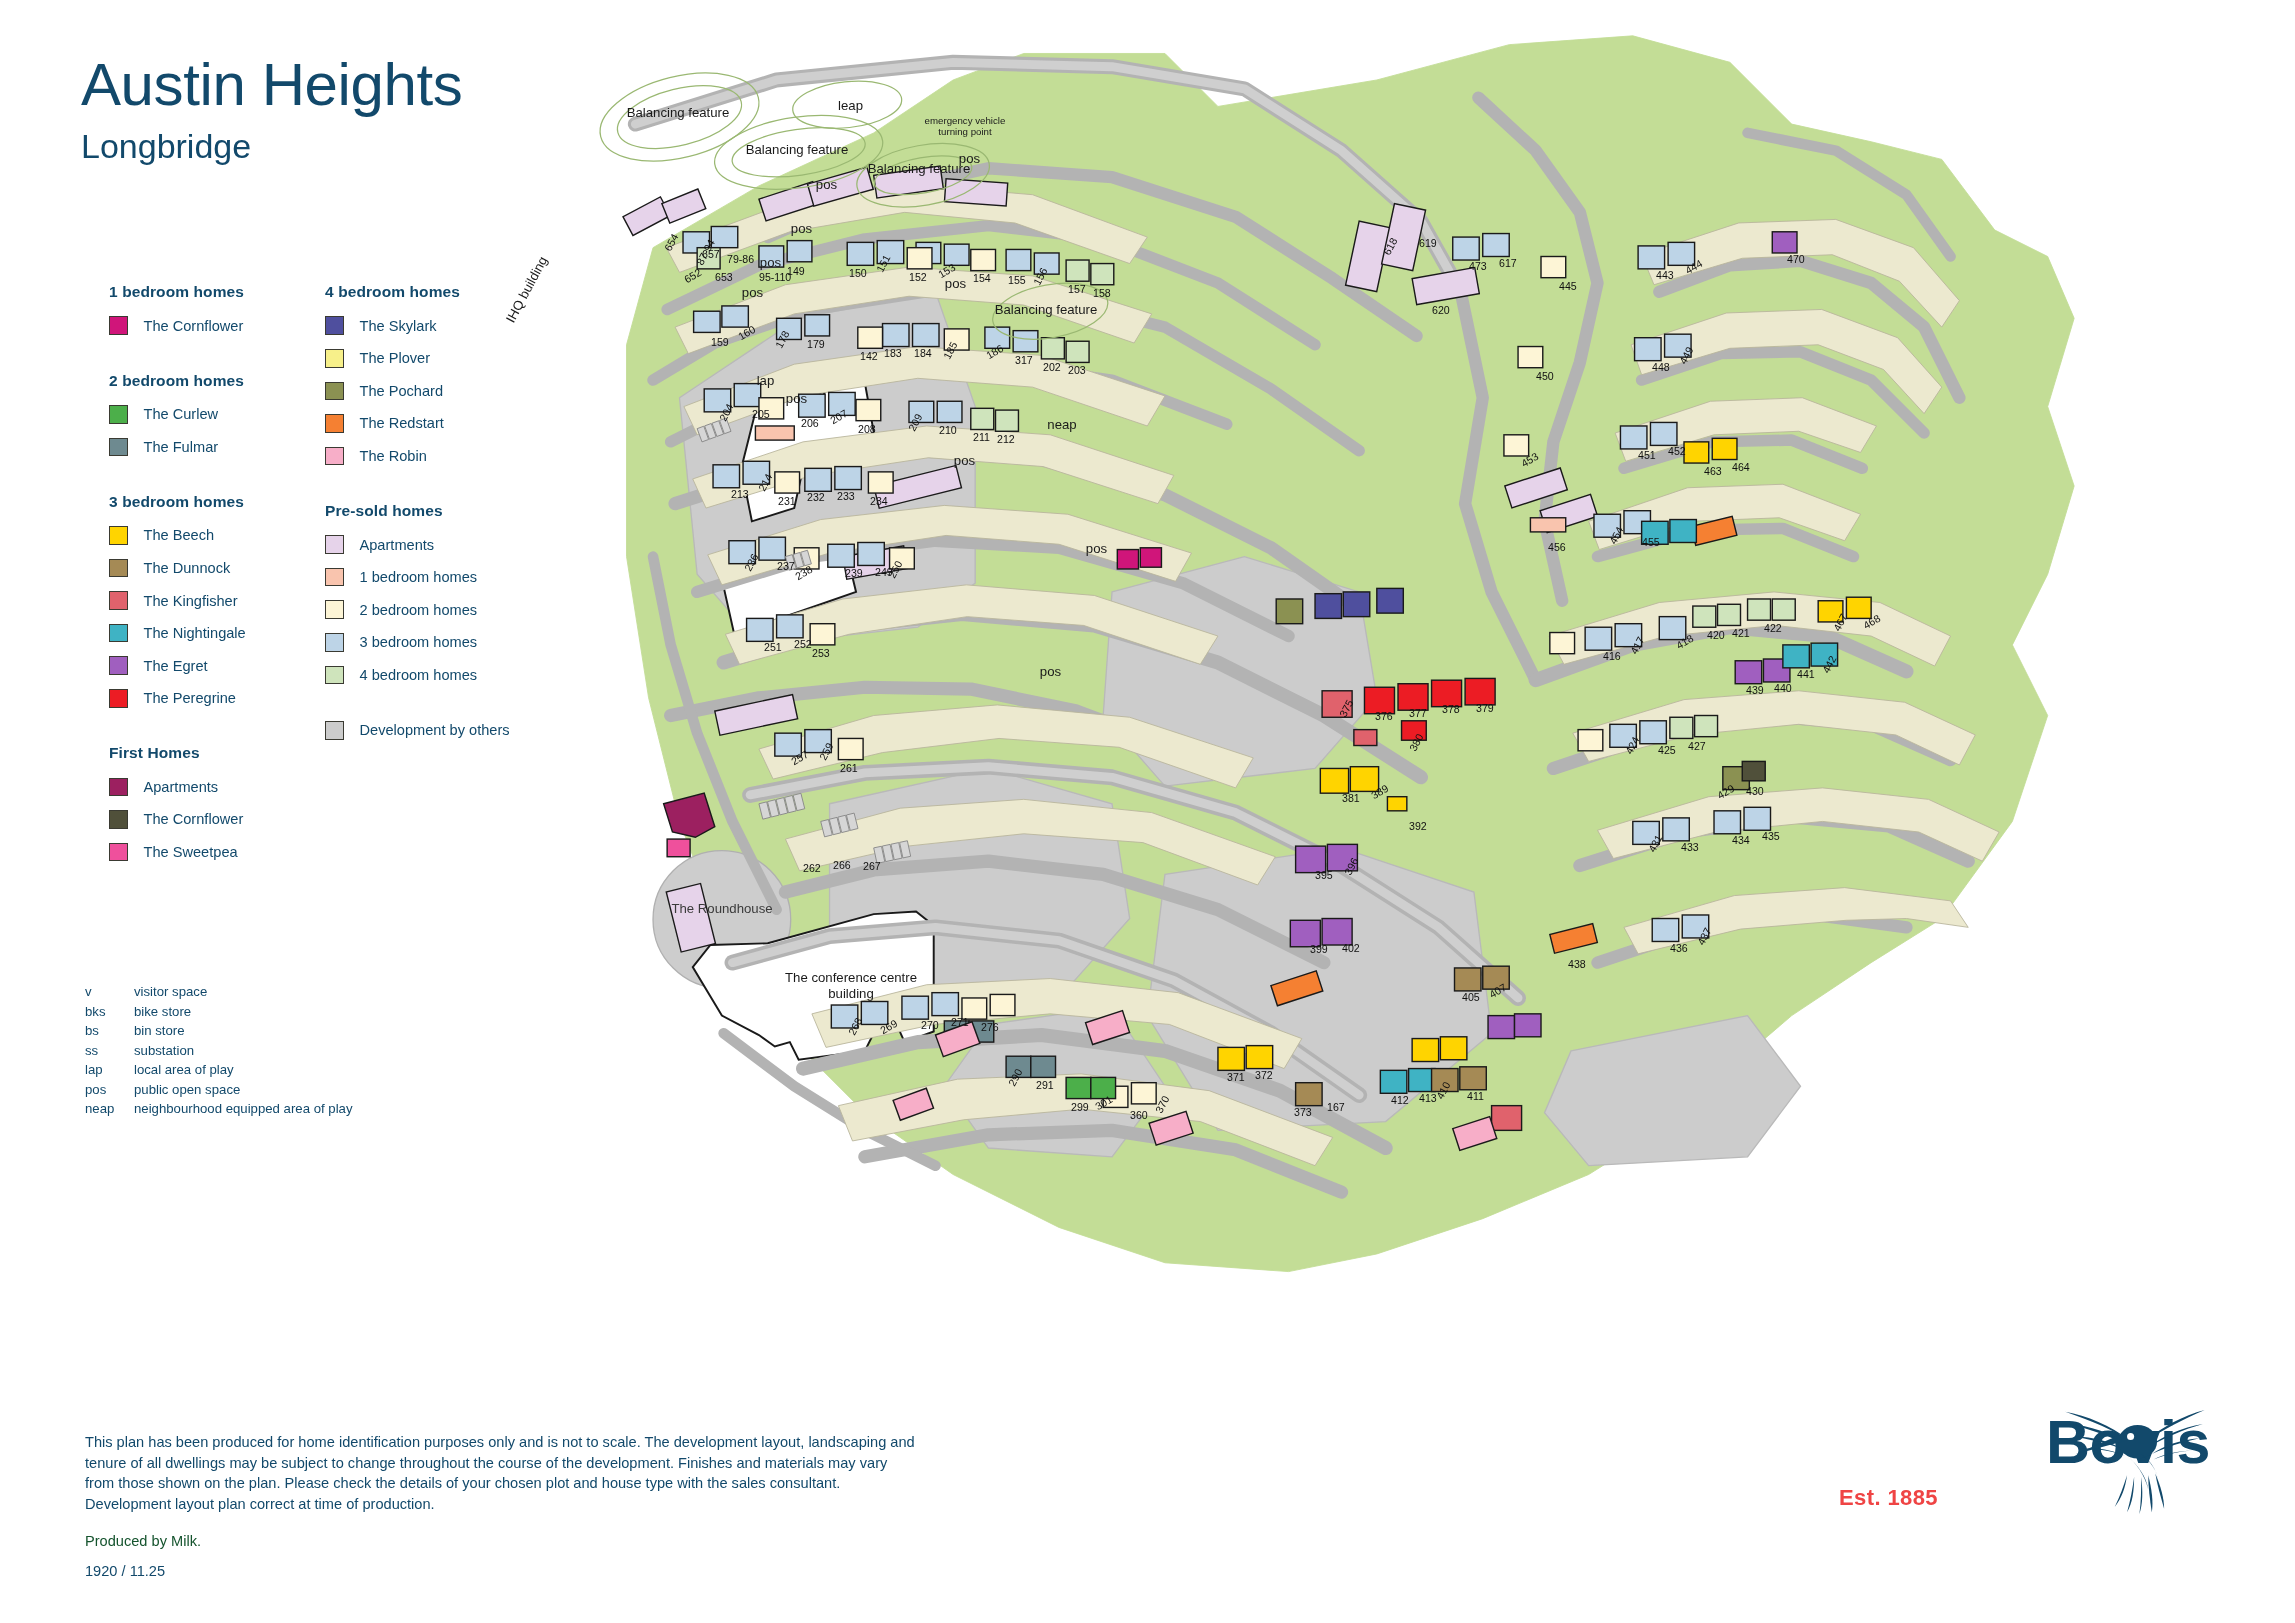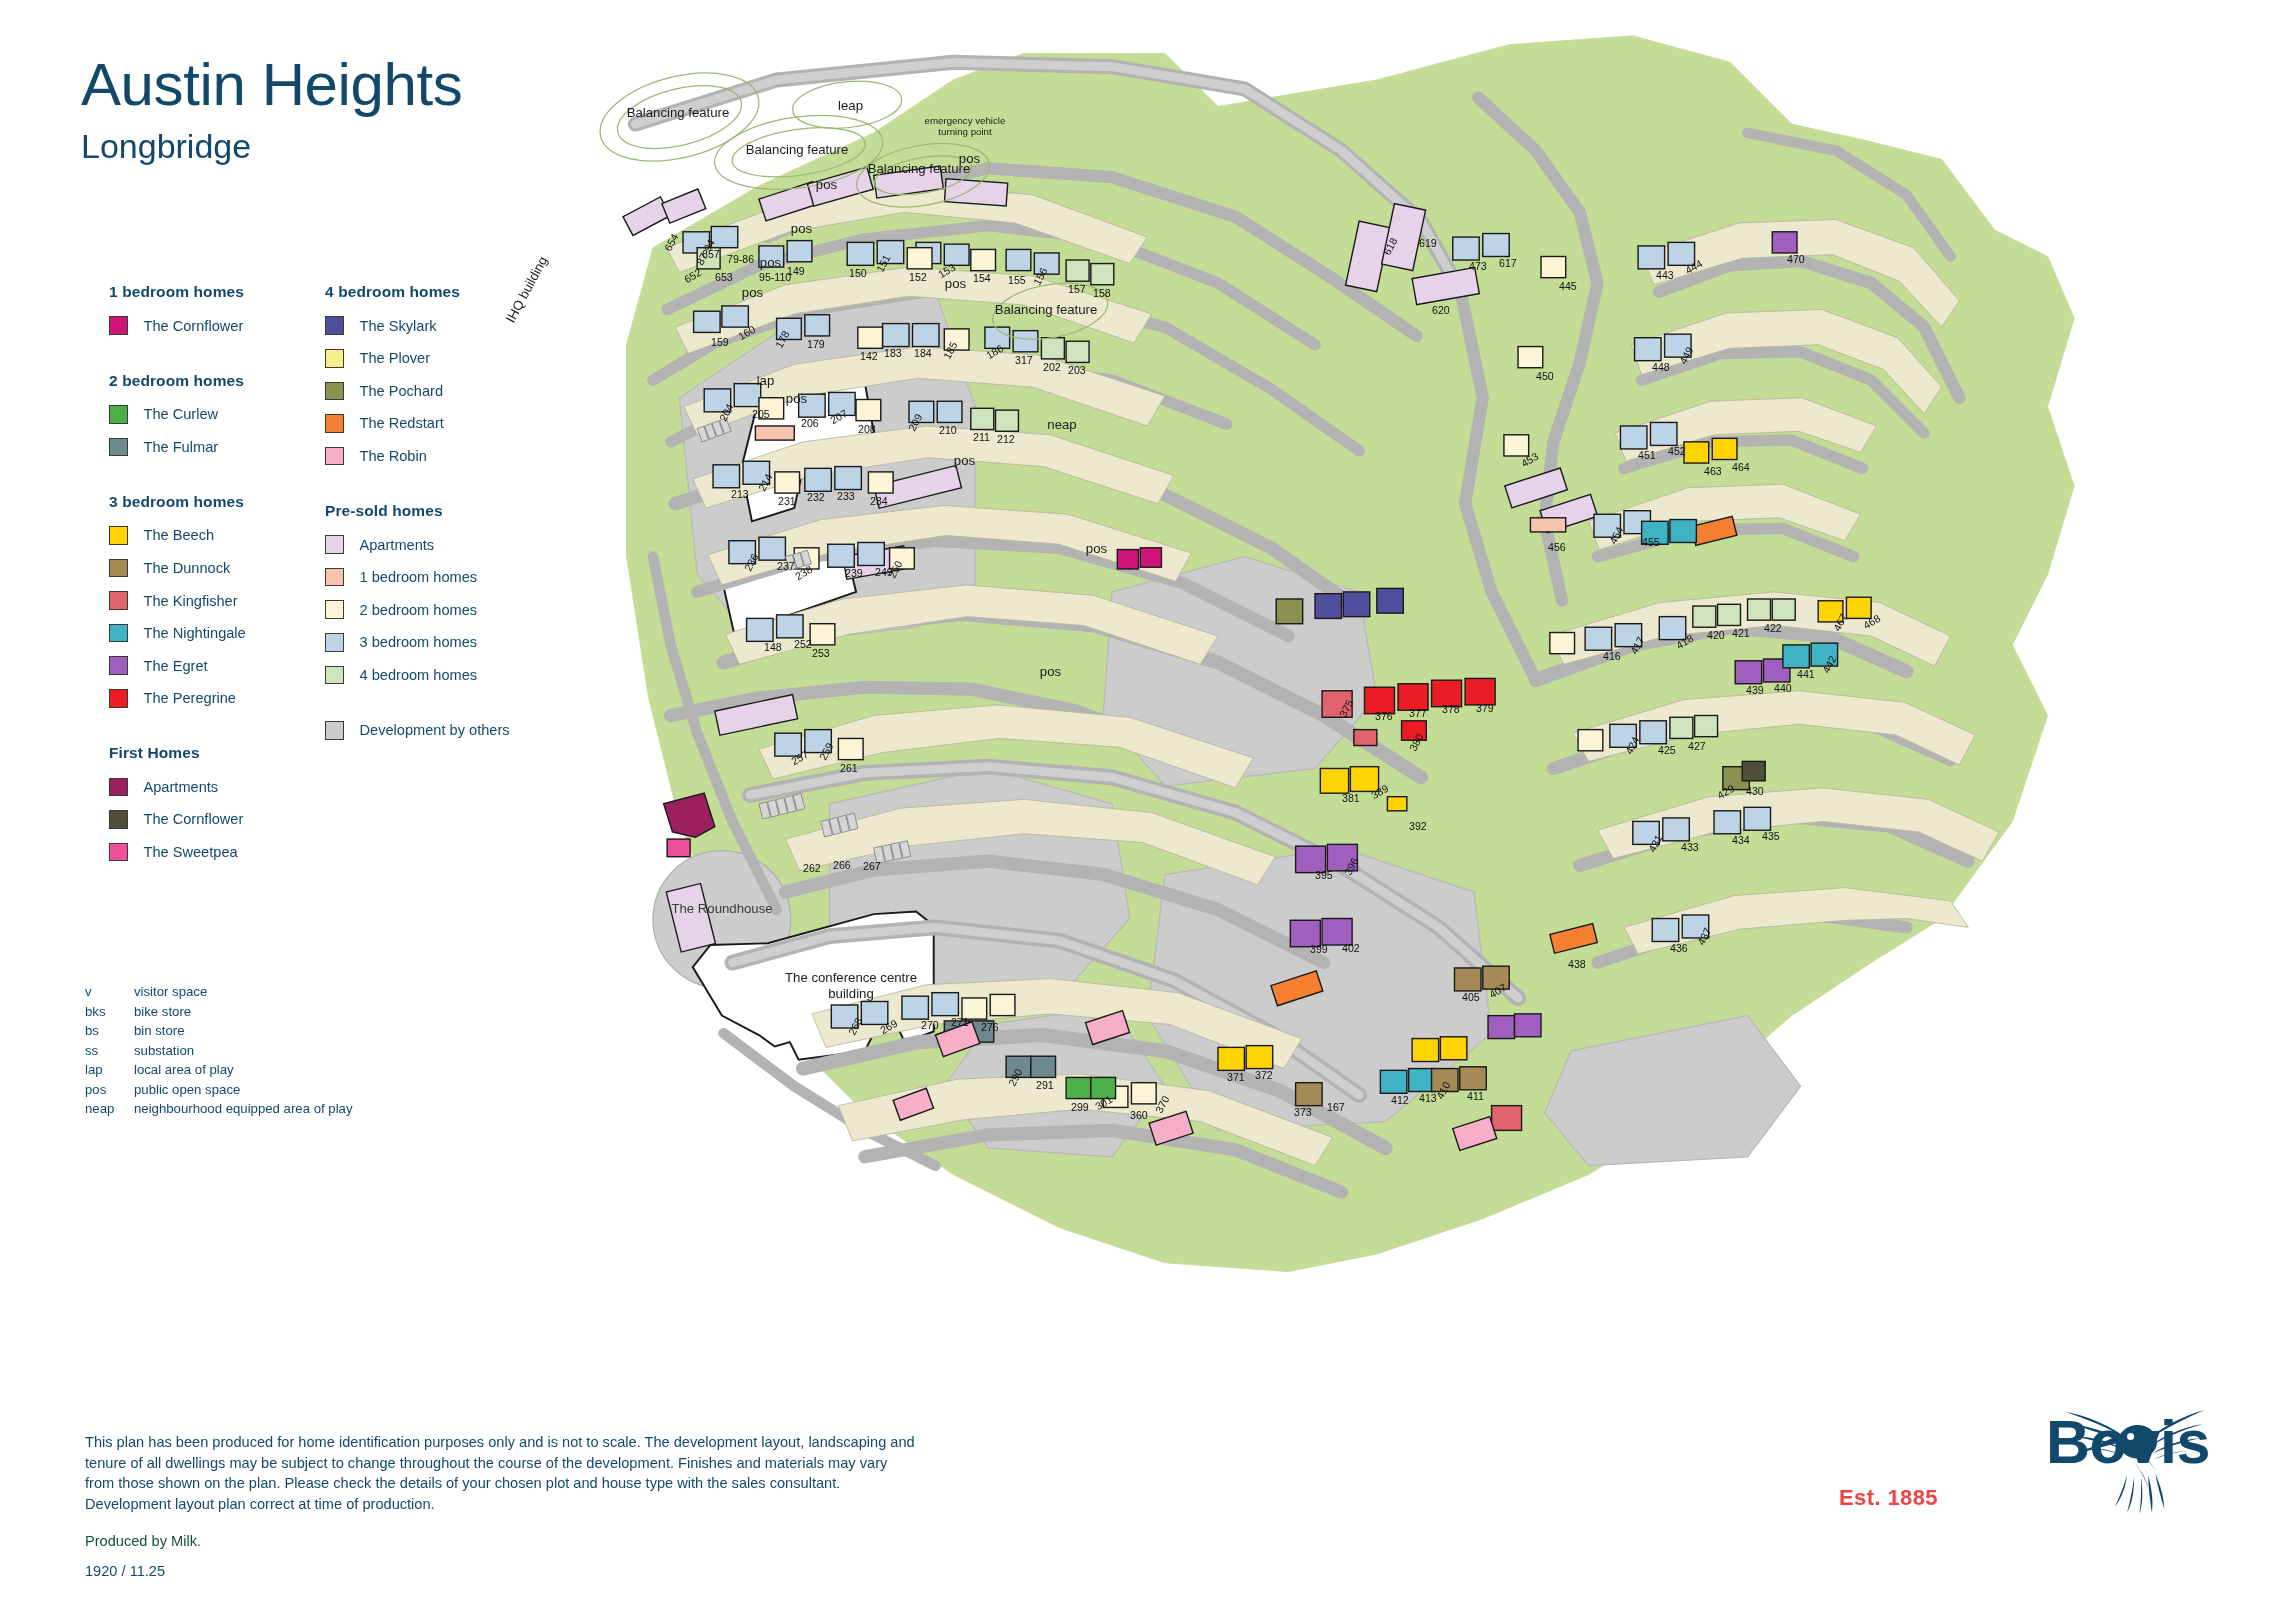--- a/index.html
+++ b/index.html
@@ -698,21 +698,21 @@
       <div style="position: absolute; left: 284px; top: 468px; font-size: 10.6px; color: rgb(17, 17, 17); font-family: &quot;Liberation Sans&quot;, sans-serif; white-space: nowrap; transform: rotate(0deg); transform-origin: left center;">231</div>
       <div style="position: absolute; left: 313px; top: 464px; font-size: 10.6px; color: rgb(17, 17, 17); font-family: &quot;Liberation Sans&quot;, sans-serif; white-space: nowrap; transform: rotate(0deg); transform-origin: left center;">232</div>
       <div style="position: absolute; left: 343px; top: 463px; font-size: 10.6px; color: rgb(17, 17, 17); font-family: &quot;Liberation Sans&quot;, sans-serif; white-space: nowrap; transform: rotate(0deg); transform-origin: left center;">233</div>
       <div style="position: absolute; left: 376px; top: 468px; font-size: 10.6px; color: rgb(17, 17, 17); font-family: &quot;Liberation Sans&quot;, sans-serif; white-space: nowrap; transform: rotate(0deg); transform-origin: left center;">234</div>
       <div style="position: absolute; left: 253px; top: 537px; font-size: 10.6px; color: rgb(17, 17, 17); font-family: &quot;Liberation Sans&quot;, sans-serif; white-space: nowrap; transform: rotate(-62deg); transform-origin: left center;">236</div>
       <div style="position: absolute; left: 283px; top: 533px; font-size: 10.6px; color: rgb(17, 17, 17); font-family: &quot;Liberation Sans&quot;, sans-serif; white-space: nowrap; transform: rotate(0deg); transform-origin: left center;">237</div>
       <div style="position: absolute; left: 302px; top: 544px; font-size: 10.6px; color: rgb(17, 17, 17); font-family: &quot;Liberation Sans&quot;, sans-serif; white-space: nowrap; transform: rotate(-30deg); transform-origin: left center;">238</div>
       <div style="position: absolute; left: 351px; top: 540px; font-size: 10.6px; color: rgb(17, 17, 17); font-family: &quot;Liberation Sans&quot;, sans-serif; white-space: nowrap; transform: rotate(0deg); transform-origin: left center;">239</div>
       <div style="position: absolute; left: 381px; top: 539px; font-size: 10.6px; color: rgb(17, 17, 17); font-family: &quot;Liberation Sans&quot;, sans-serif; white-space: nowrap; transform: rotate(0deg); transform-origin: left center;">249</div>
       <div style="position: absolute; left: 397px; top: 544px; font-size: 10.6px; color: rgb(17, 17, 17); font-family: &quot;Liberation Sans&quot;, sans-serif; white-space: nowrap; transform: rotate(-62deg); transform-origin: left center;">250</div>
-      <div style="position: absolute; left: 270px; top: 614px; font-size: 10.6px; color: rgb(17, 17, 17); font-family: &quot;Liberation Sans&quot;, sans-serif; white-space: nowrap; transform: rotate(0deg); transform-origin: left center;">148</div>
+      <div style="position: absolute; left: 270px; top: 614px; font-size: 10.6px; color: rgb(17, 17, 17); font-family: &quot;Liberation Sans&quot;, sans-serif; white-space: nowrap; transform: rotate(0deg); transform-origin: left center;">251</div>
       <div style="position: absolute; left: 300px; top: 611px; font-size: 10.6px; color: rgb(17, 17, 17); font-family: &quot;Liberation Sans&quot;, sans-serif; white-space: nowrap; transform: rotate(0deg); transform-origin: left center;">252</div>
       <div style="position: absolute; left: 318px; top: 620px; font-size: 10.6px; color: rgb(17, 17, 17); font-family: &quot;Liberation Sans&quot;, sans-serif; white-space: nowrap; transform: rotate(0deg); transform-origin: left center;">253</div>
       <div style="position: absolute; left: 298px; top: 729px; font-size: 10.6px; color: rgb(17, 17, 17); font-family: &quot;Liberation Sans&quot;, sans-serif; white-space: nowrap; transform: rotate(-30deg); transform-origin: left center;">257</div>
       <div style="position: absolute; left: 328px; top: 726px; font-size: 10.6px; color: rgb(17, 17, 17); font-family: &quot;Liberation Sans&quot;, sans-serif; white-space: nowrap; transform: rotate(-62deg); transform-origin: left center;">259</div>
       <div style="position: absolute; left: 346px; top: 735px; font-size: 10.6px; color: rgb(17, 17, 17); font-family: &quot;Liberation Sans&quot;, sans-serif; white-space: nowrap; transform: rotate(0deg); transform-origin: left center;">261</div>
       <div style="position: absolute; left: 309px; top: 835px; font-size: 10.6px; color: rgb(17, 17, 17); font-family: &quot;Liberation Sans&quot;, sans-serif; white-space: nowrap; transform: rotate(0deg); transform-origin: left center;">262</div>
       <div style="position: absolute; left: 339px; top: 832px; font-size: 10.6px; color: rgb(17, 17, 17); font-family: &quot;Liberation Sans&quot;, sans-serif; white-space: nowrap; transform: rotate(0deg); transform-origin: left center;">266</div>
       <div style="position: absolute; left: 369px; top: 833px; font-size: 10.6px; color: rgb(17, 17, 17); font-family: &quot;Liberation Sans&quot;, sans-serif; white-space: nowrap; transform: rotate(0deg); transform-origin: left center;">267</div>
       <div style="position: absolute; left: 357px; top: 1001px; font-size: 10.6px; color: rgb(17, 17, 17); font-family: &quot;Liberation Sans&quot;, sans-serif; white-space: nowrap; transform: rotate(-62deg); transform-origin: left center;">268</div>
       <div style="position: absolute; left: 387px; top: 998px; font-size: 10.6px; color: rgb(17, 17, 17); font-family: &quot;Liberation Sans&quot;, sans-serif; white-space: nowrap; transform: rotate(-30deg); transform-origin: left center;">269</div>

